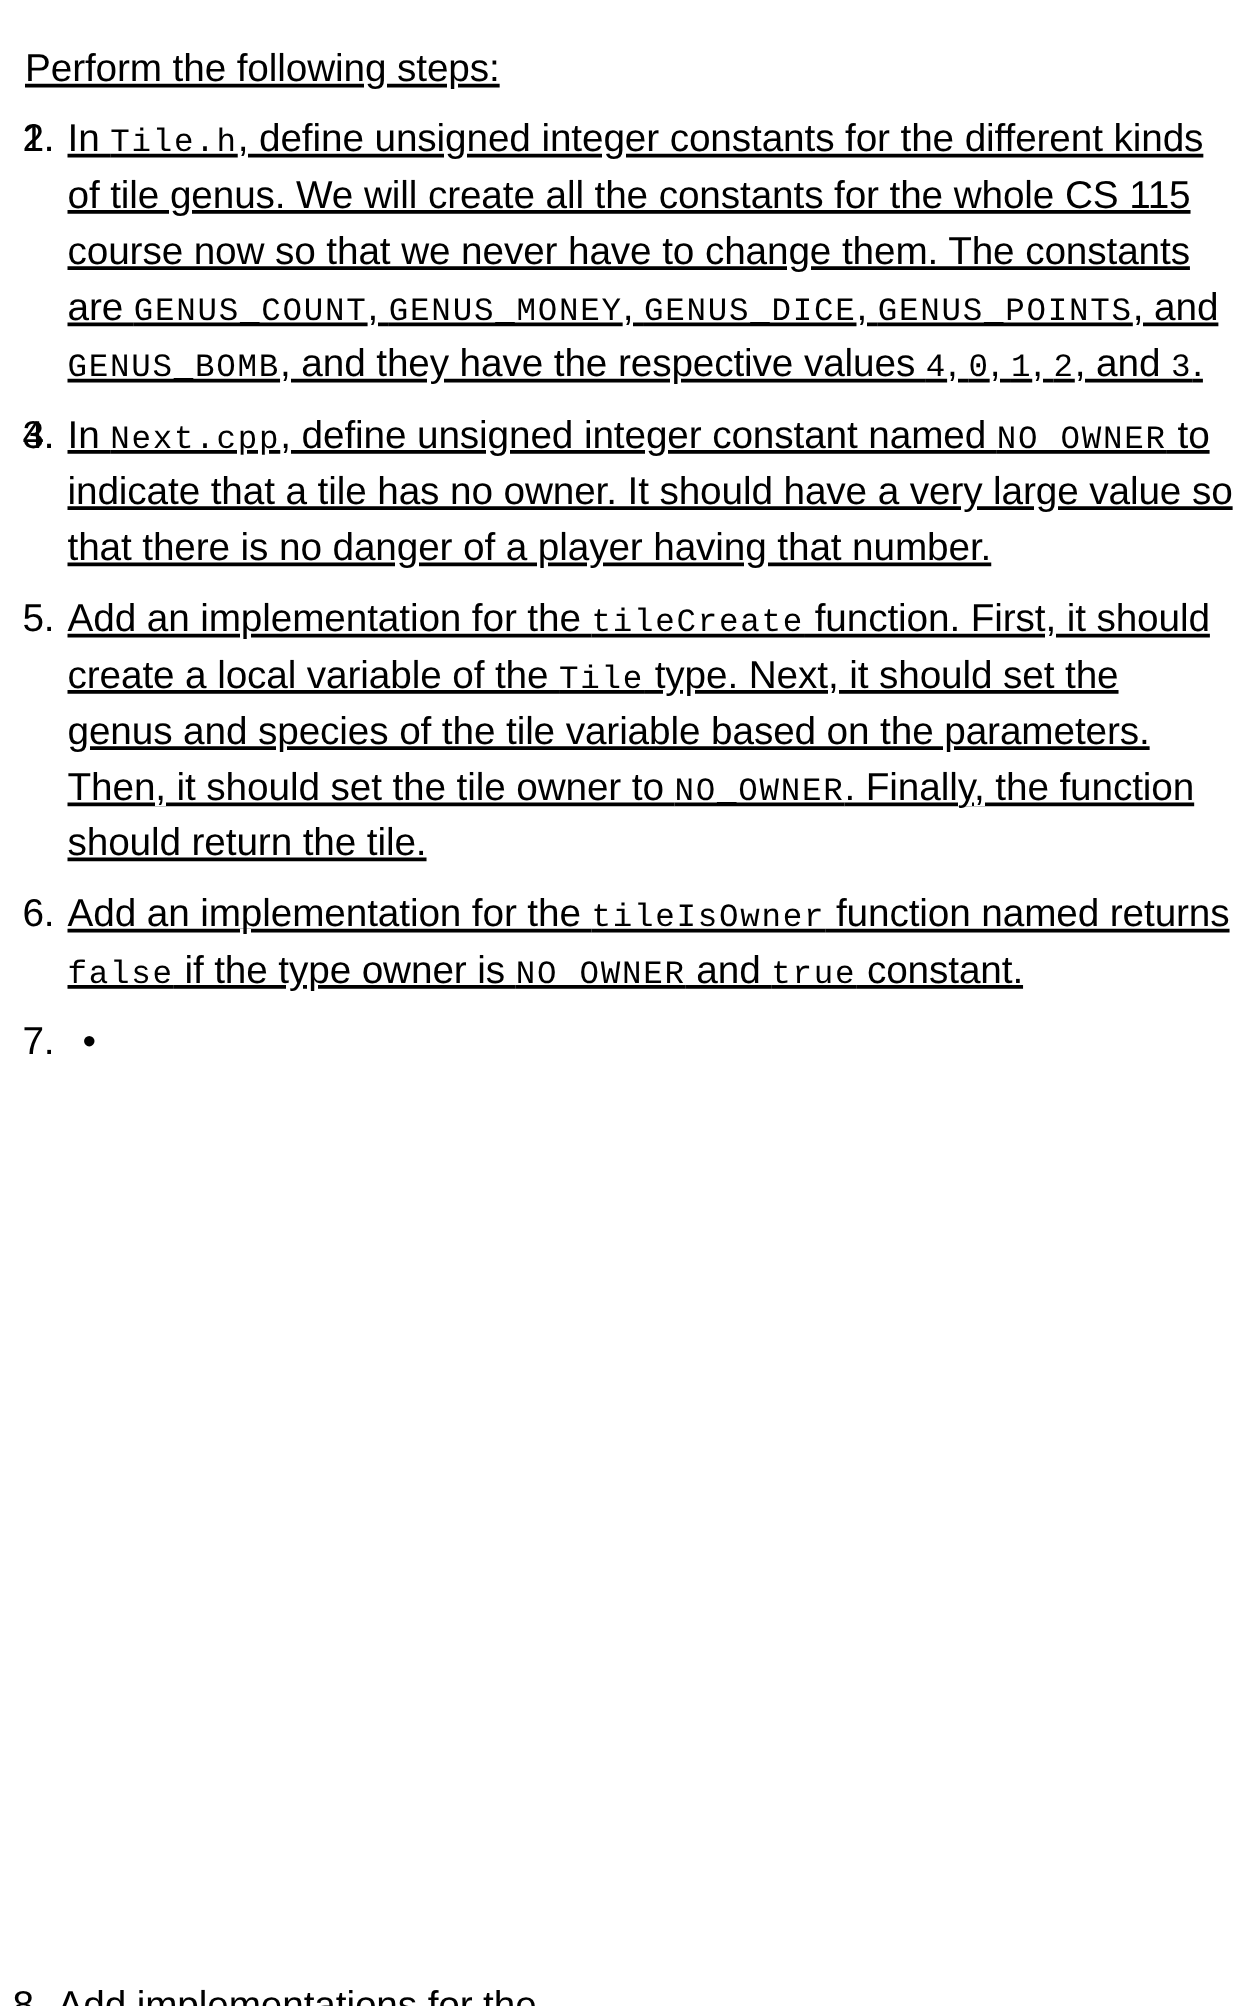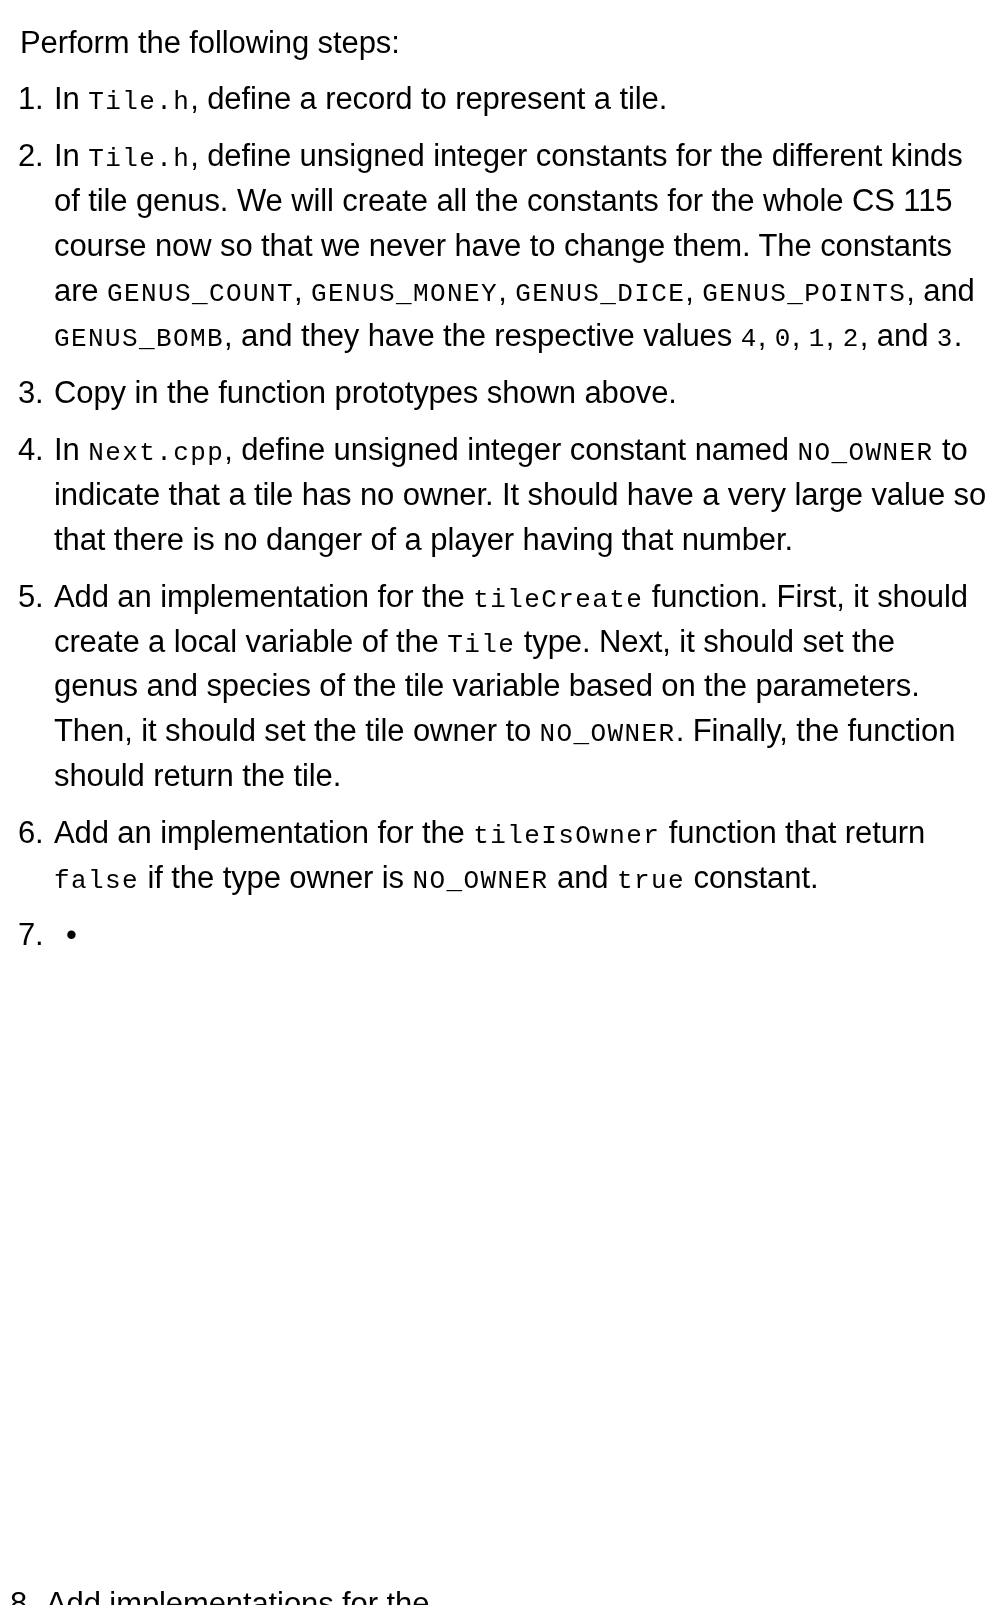--- a/index.html
+++ b/index.html
@@ -15,21 +15,22 @@
     overflow: hidden;
     font-family: "Liberation Sans", "DejaVu Sans", sans-serif;
     color: #000000;
     -webkit-font-smoothing: antialiased;
   }
 
   .page {
     position: relative;
     width: 1003px;
     height: 1605px;
-    padding: 22px 16px 0 10px;
+    padding: 34px 16px 0 10px;
+    text-decoration: underline;
   }
 
   
   .intro {
     font-size: 31px;
     line-height: 1.33;
     letter-spacing: -0.1px;
     margin: 0 0 14px 10px;
   }
 
@@ -113,26 +114,26 @@
   .cutoff .num { display: inline-block; width: 36px; }
 </style>
 </head>
 <body>
 
 <div class="page">
 
   <p class="intro">Perform the following steps:</p>
 
   <ol class="steps">
-      <li><span class="num">1.</span><span><span>In </span><code>Tile.h</code><span>, define a record to represent a tile.</span></span></li>
+      <li><span class="num">1.</span></li>
       <li><span class="num">2.</span><span><span>In </span><code>Tile.h</code><span>, define unsigned integer constants for the different kinds of tile genus.  We will create all the constants for the whole CS 115 course now so that we never have to change them.  The constants are </span><code>GENUS_COUNT</code><span>, </span><code>GENUS_MONEY</code><span>, </span><code>GENUS_DICE</code><span>, </span><code>GENUS_POINTS</code><span>, and </span><code>GENUS_BOMB</code><span>, and they have the respective values </span><code>4</code><span>, </span><code>0</code><span>, </span><code>1</code><span>, </span><code>2</code><span>, and </span><code>3</code><span>.</span></span></li>
-      <li><span class="num">3.</span><span><span>Copy in the function prototypes shown above.</span></span></li>
+      <li><span class="num">3.</span></li>
       <li><span class="num">4.</span><span><span>In </span><code>Next.cpp</code><span>, define unsigned integer constant named </span><code>NO_OWNER</code><span> to indicate that a tile has no owner.  It should have a very large value so that there is no danger of a player having that number.</span></span></li>
       <li><span class="num">5.</span><span><span>Add an implementation for the </span><code>tileCreate</code><span> function.  First, it should create a local variable of the </span><code>Tile</code><span> type.  Next, it should set the genus and species of the tile variable based on the parameters.  Then, it should set the tile owner to </span><code>NO_OWNER</code><span>.  Finally, the function should return the tile.</span></span></li>
-      <li><span class="num">6.</span><span><span>Add an implementation for the </span><code>tileIsOwner</code><span> function that return </span><code>false</code><span> if the type owner is </span><code>NO_OWNER</code><span> and </span><code>true</code><span> constant.</span></span></li>
+      <li><span class="num">6.</span><span><span>Add an implementation for the </span><code>tileIsOwner</code><span> function named returns </span><code>false</code><span> if the type owner is </span><code>NO_OWNER</code><span> and </span><code>true</code><span> constant.</span></span></li>
       <li><span class="num">7.</span><ul class="sub">
           <li><span class="dot">•</span></li>
         </ul></li>
     </ol>
 
   <div class="cutoff">
     <span class="num">8.</span><span>Add implementations for the</span>
   </div>
 
 </div>

